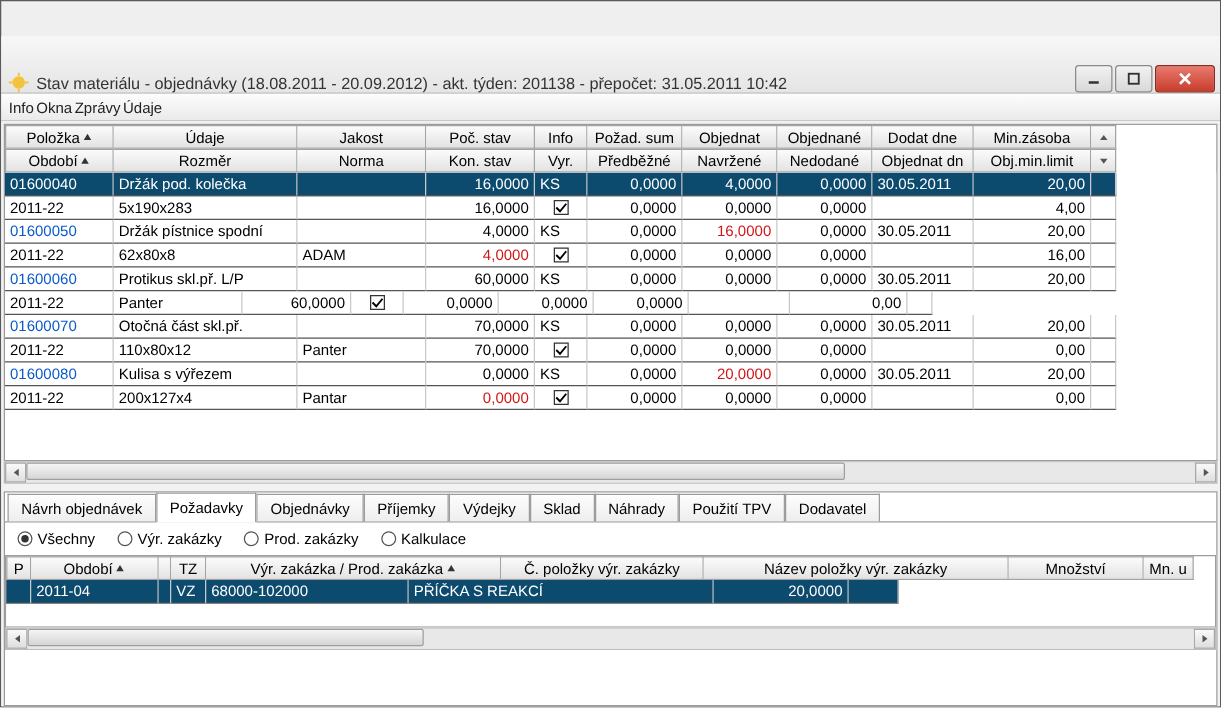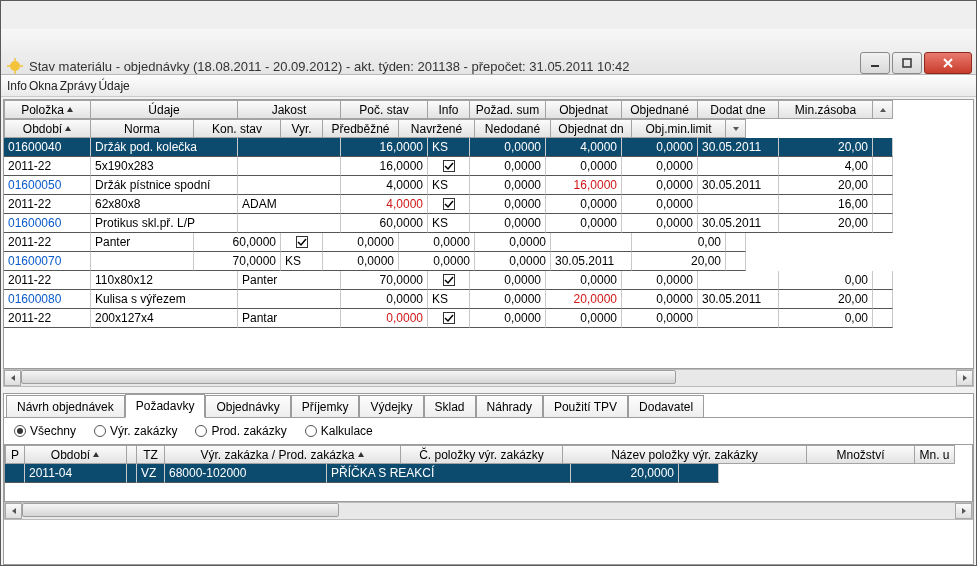--- a/index.html
+++ b/index.html
@@ -130,20 +130,21 @@
                 </svg>
               </div>
           </div>
           <div class="grow hdr">
             <div class="cell c0">
                 <span>Období</span>
                 <svg class="srt" viewBox="0 0 8 8">
                   <path d="M4 1 L7 6 L1 6 Z" fill="#333"></path>
                 </svg>
               </div>
+            <div class="cell c1">Rozměr</div>
             <div class="cell c2">Norma</div>
             <div class="cell c3">Kon. stav</div>
             <div class="cell c4">Vyr.</div>
             <div class="cell c5">Předběžné</div>
             <div class="cell c6">Navržené</div>
             <div class="cell c7">Nedodané</div>
             <div class="cell c8">Objednat dn</div>
             <div class="cell c9">Obj.min.limit</div>
             <div class="cell c10">
                 <svg width="8" height="8" viewBox="0 0 8 8">
@@ -242,20 +243,21 @@
                 </div>
                 <div class="cell c5 right">0,0000</div>
                 <div class="cell c6 right">0,0000</div>
                 <div class="cell c7 right">0,0000</div>
                 <div class="cell c8"></div>
                 <div class="cell c9 right">0,00</div>
                 <div class="cell c10"></div>
               </div>
               <div class="grow">
                 <div class="cell c0 blue">01600070</div>
+                <div class="cell c1">Otočná část skl.př.</div>
                 <div class="cell c2"></div>
                 <div class="cell c3 right">70,0000</div>
                 <div class="cell c4">KS</div>
                 <div class="cell c5 right">0,0000</div>
                 <div class="cell c6 right ">0,0000</div>
                 <div class="cell c7 right">0,0000</div>
                 <div class="cell c8">30.05.2011</div>
                 <div class="cell c9 right">20,00</div>
                 <div class="cell c10"></div>
               </div>

